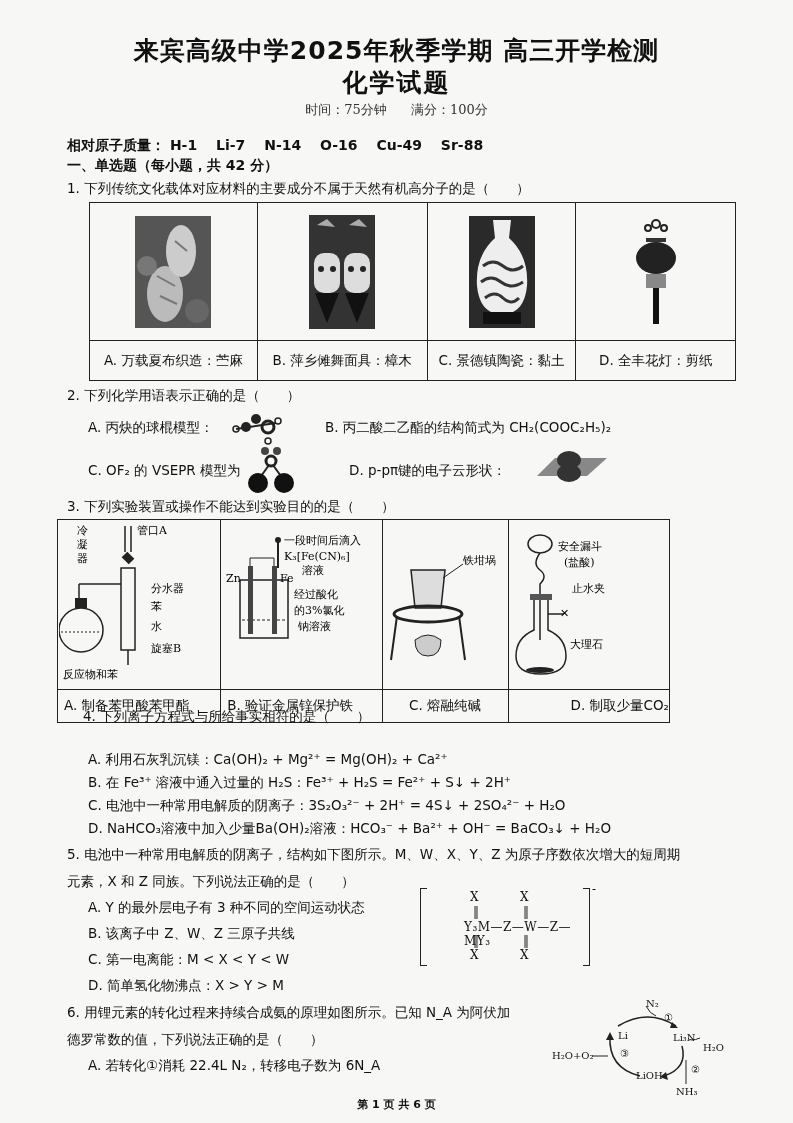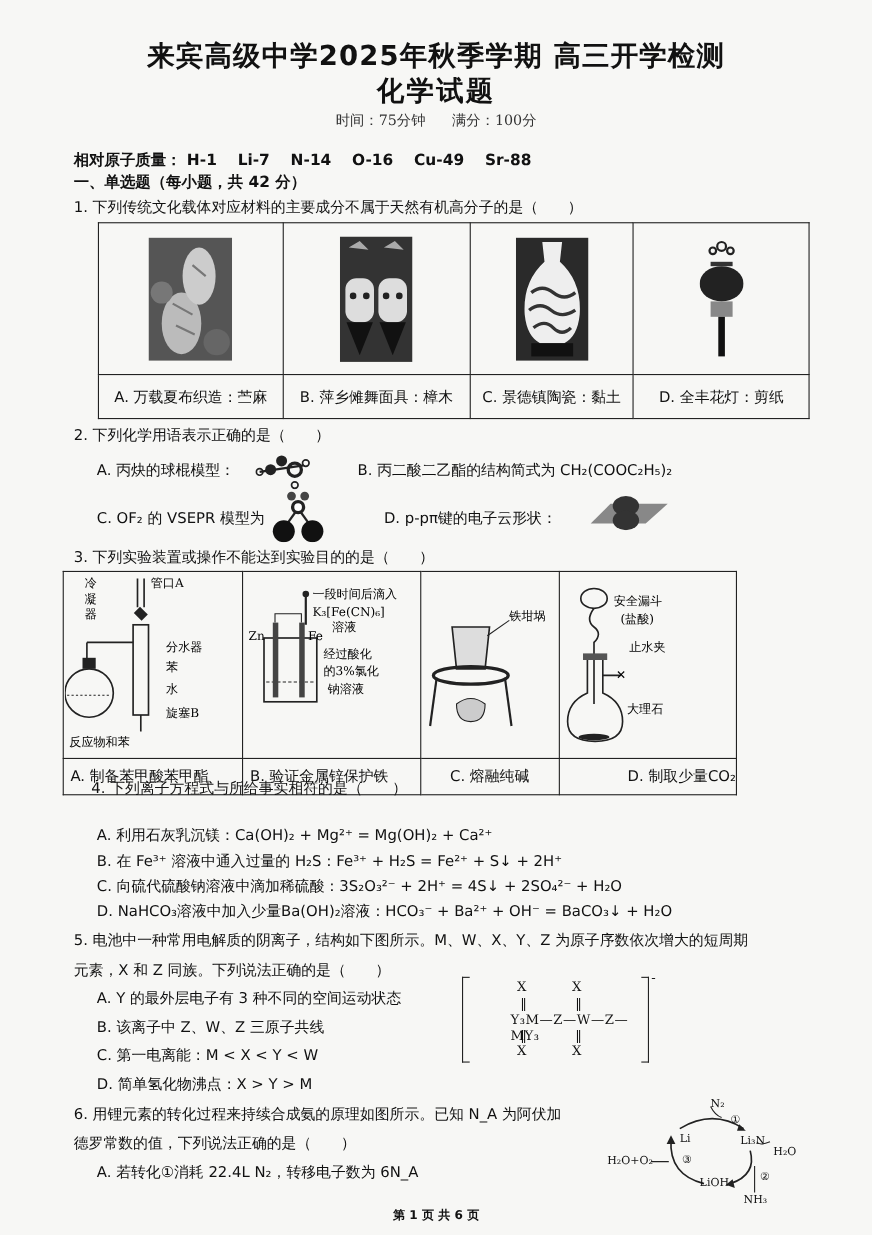--- a/index.html
+++ b/index.html
@@ -225,21 +225,21 @@
     <td class="cap" style="text-align:left; padding-left:6px;">B. 验证金属锌保护铁</td>
     <td class="cap" style="text-align:center; padding-left:0;">C. 熔融纯碱</td>
     <td class="cap" style="text-align:right; padding-left:6px;">D. 制取少量CO₂</td>
   </tr>
 </tbody>
   </table>
 
 <div class="abs q" style="left:67px; top:708px;margin-left:16px;">4. 下列离子方程式与所给事实相符的是（　　）</div>
 <div class="abs opt" style="left:88px; top:751px;">A. 利用石灰乳沉镁：Ca(OH)₂ + Mg²⁺ = Mg(OH)₂ + Ca²⁺</div>
 <div class="abs opt" style="left:88px; top:774px;">B. 在 Fe³⁺ 溶液中通入过量的 H₂S：Fe³⁺ + H₂S = Fe²⁺ + S↓ + 2H⁺</div>
-<div class="abs opt" style="left:88px; top:797px;">C. 向硫代硫酸钠溶液中滴加稀硫酸：3S₂O₃²⁻ + 2H⁺ = 4S↓ + 2SO₄²⁻ + H₂O</div>
+<div class="abs opt" style="left:88px; top:797px;">C. 电池中一种常用电解质的阴离子：3S₂O₃²⁻ + 2H⁺ = 4S↓ + 2SO₄²⁻ + H₂O</div>
 <div class="abs opt" style="left:88px; top:820px;">D. NaHCO₃溶液中加入少量Ba(OH)₂溶液：HCO₃⁻ + Ba²⁺ + OH⁻ = BaCO₃↓ + H₂O</div>
 
 <div class="abs q" style="left:67px; top:846px;">5. 电池中一种常用电解质的阴离子，结构如下图所示。M、W、X、Y、Z 为原子序数依次增大的短周期</div>
 <div class="abs q" style="left:67px; top:873px;">元素，X 和 Z 同族。下列说法正确的是（　　）</div>
 <div class="abs opt" style="left:88px; top:899px;">A. Y 的最外层电子有 3 种不同的空间运动状态</div>
 <div class="abs opt" style="left:88px; top:925px;">B. 该离子中 Z、W、Z 三原子共线</div>
 <div class="abs opt" style="left:88px; top:951px;">C. 第一电离能：M &lt; X &lt; Y &lt; W</div>
 <div class="abs opt" style="left:88px; top:977px;">D. 简单氢化物沸点：X &gt; Y &gt; M</div>
 
 <div class="abs struct" style="left:420px; top:888px; width:170px; height:78px;">

